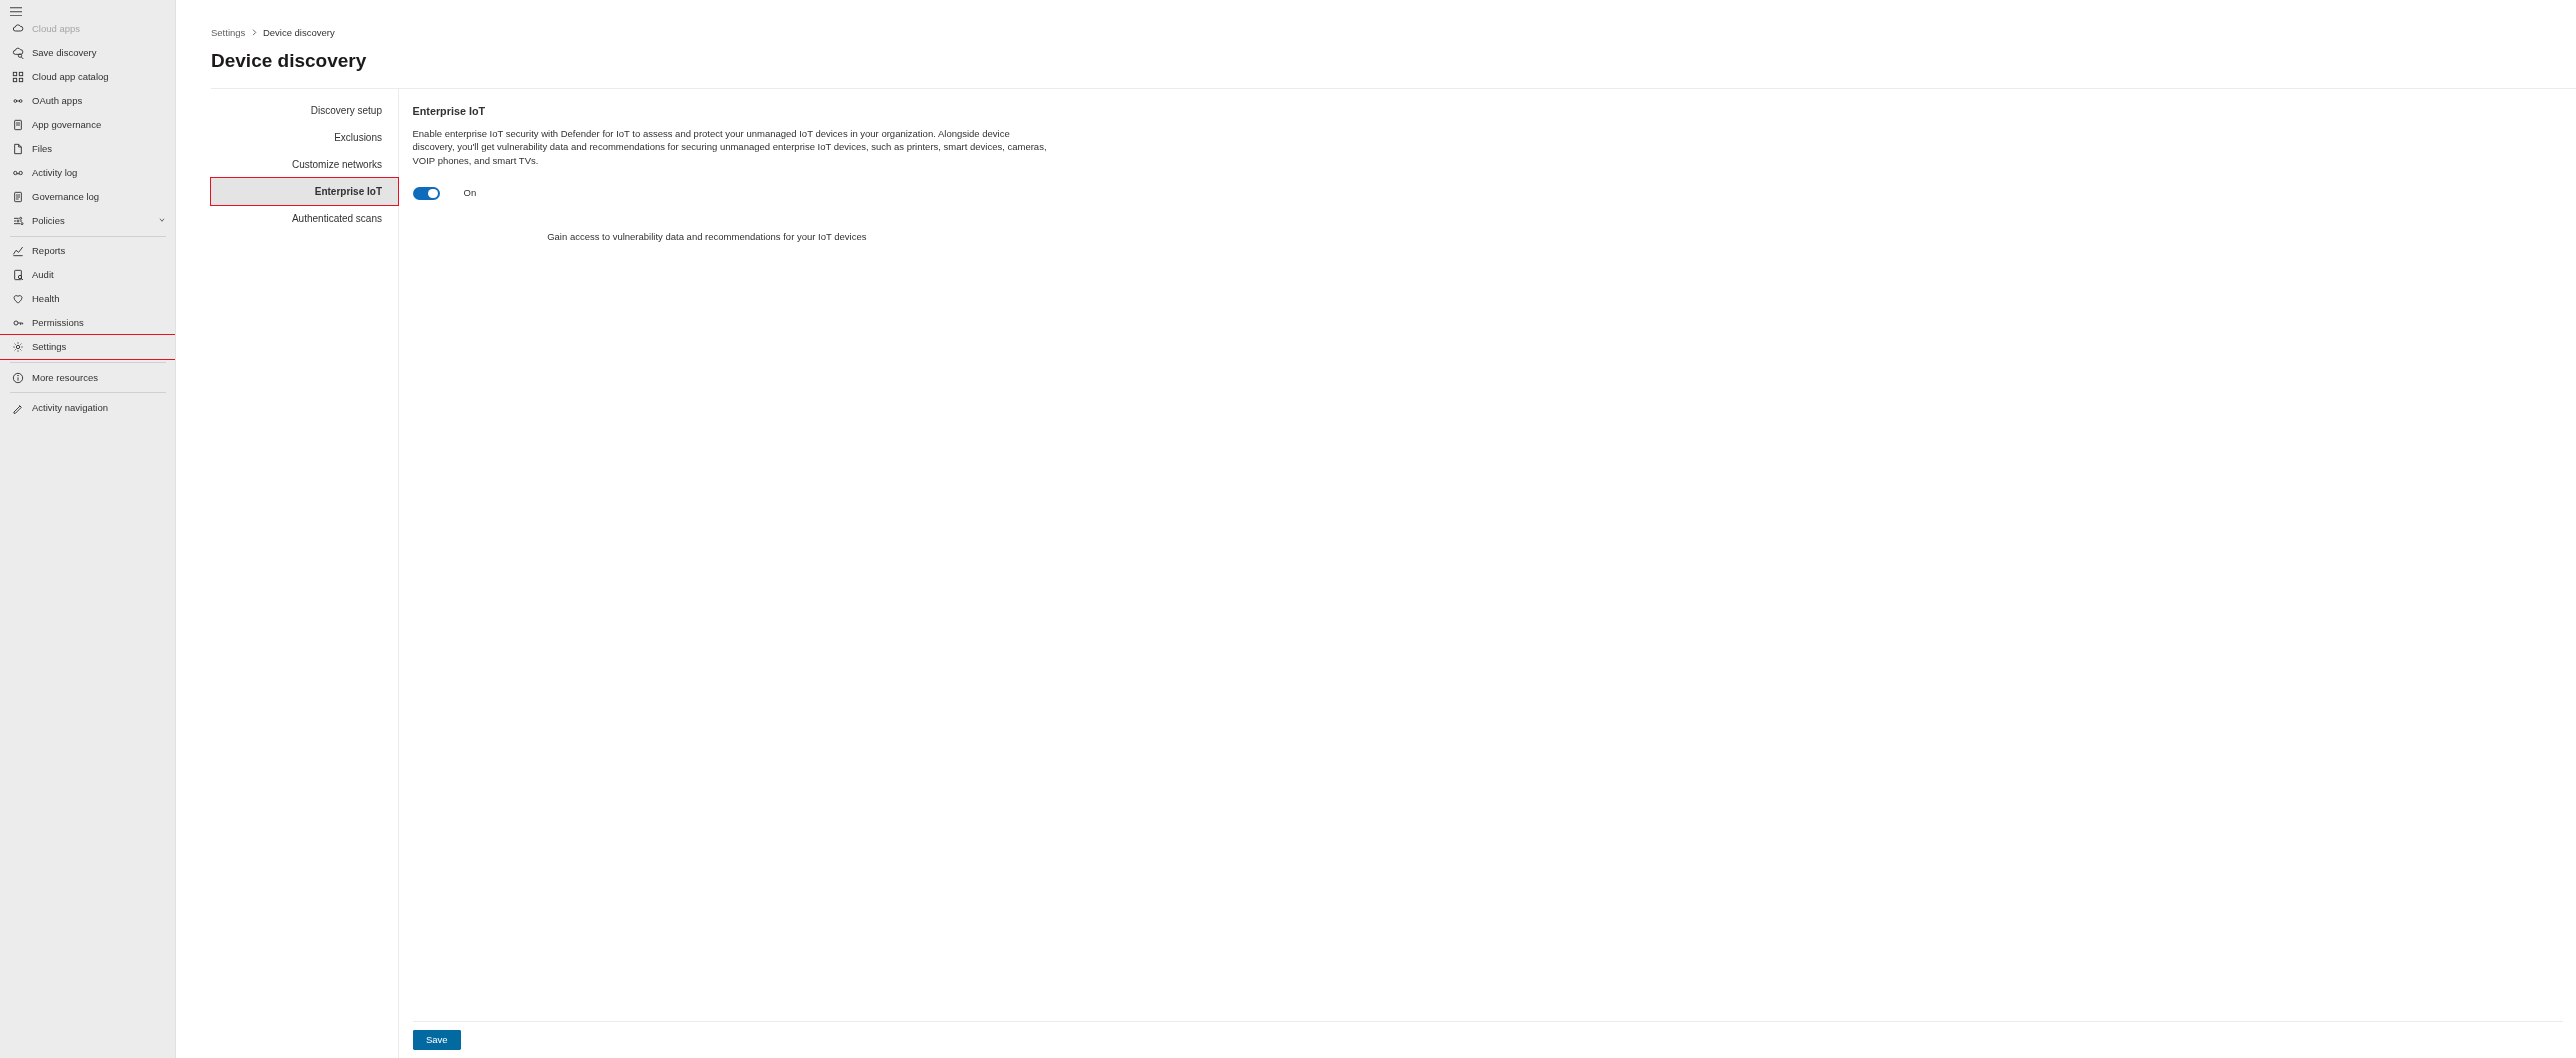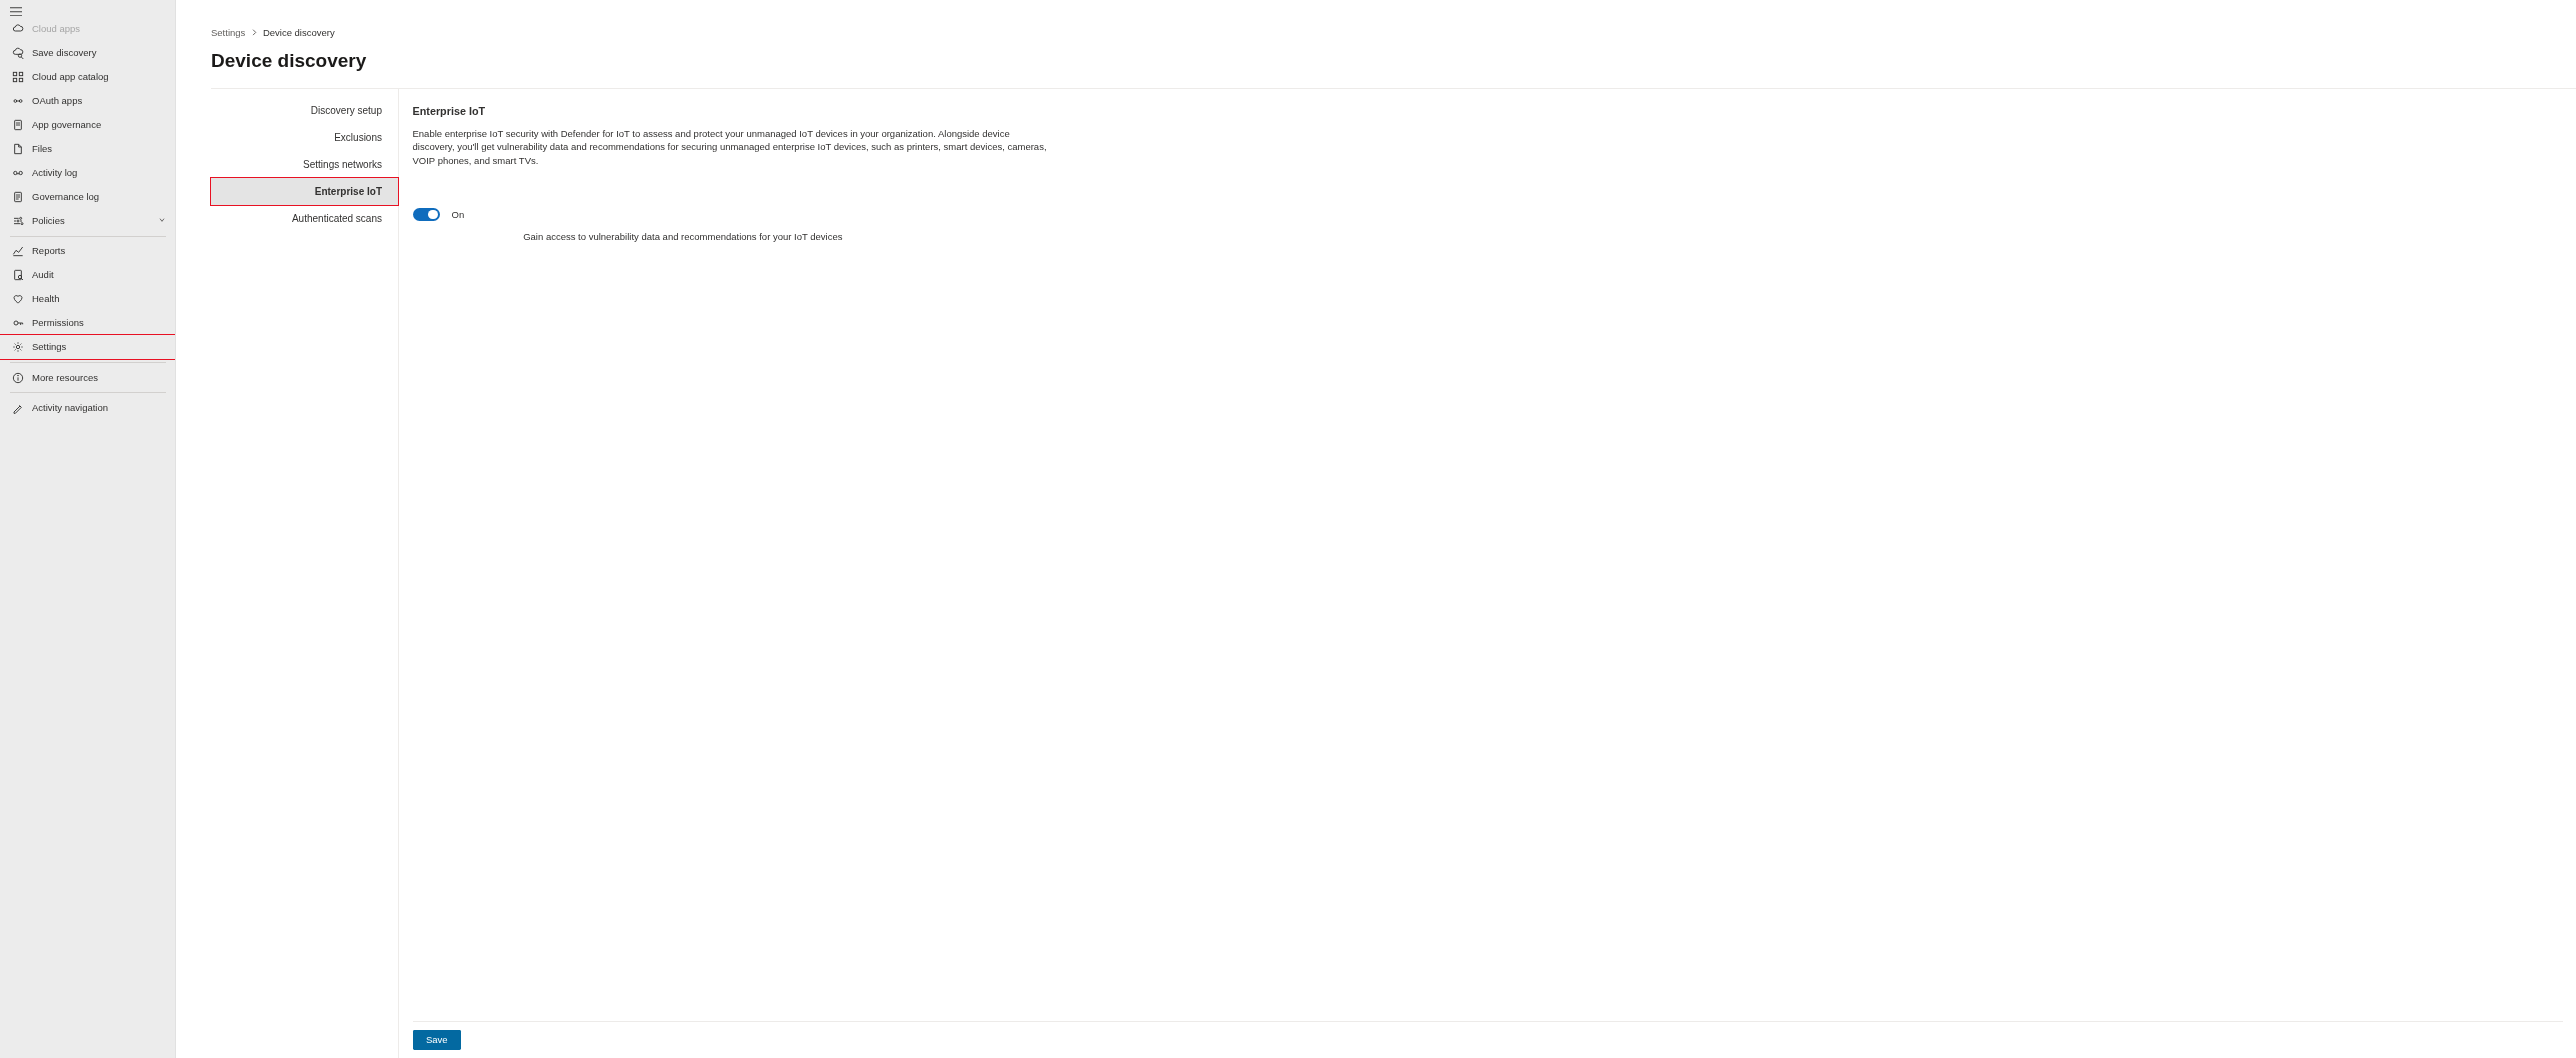--- a/index.html
+++ b/index.html
@@ -136,22 +136,22 @@
     .section-desc {
       font-size: 9.5px;
       color: #323130;
       line-height: 1.45;
       max-width: 635px;
       margin-bottom: 19px;
     }
 
     .toggle-row {
       display: flex;
-      align-items: center;
-      gap: 12px;
+      align-items: flex-start;
+      gap: 24px;
     }
     .toggle {
       width: 27px;
       height: 13.5px;
       border-radius: 6.8px;
       background: #0F6CBD;
       position: relative;
       cursor: pointer;
       flex-shrink: 0;
     }
@@ -348,21 +348,21 @@
     <span class="crumb current">Device discovery</span>
   </div>
 
   <h1 class="page-title">Device discovery</h1>
 
   <div class="content-wrap">
 
     <aside class="subnav" id="subnav">
         <div class="subnav-item">Discovery setup</div>
         <div class="subnav-item">Exclusions</div>
-        <div class="subnav-item">Settings networks</div>
+        <div class="subnav-item">Customize networks</div>
         <div class="subnav-item selected highlight-red">Enterprise IoT</div>
         <div class="subnav-item">Authenticated scans</div>
       </aside>
 
     <section class="content-pane">
       <h2 class="section-heading">Enterprise IoT</h2>
       <p class="section-desc">Enable enterprise IoT security with Defender for IoT to assess and protect your unmanaged IoT devices in your organization. Alongside device discovery, you'll get vulnerability data and recommendations for securing unmanaged enterprise IoT devices, such as printers, smart devices, cameras, VOIP phones, and smart TVs.</p>
 
       <div class="toggle-row">
         <div class="toggle">

